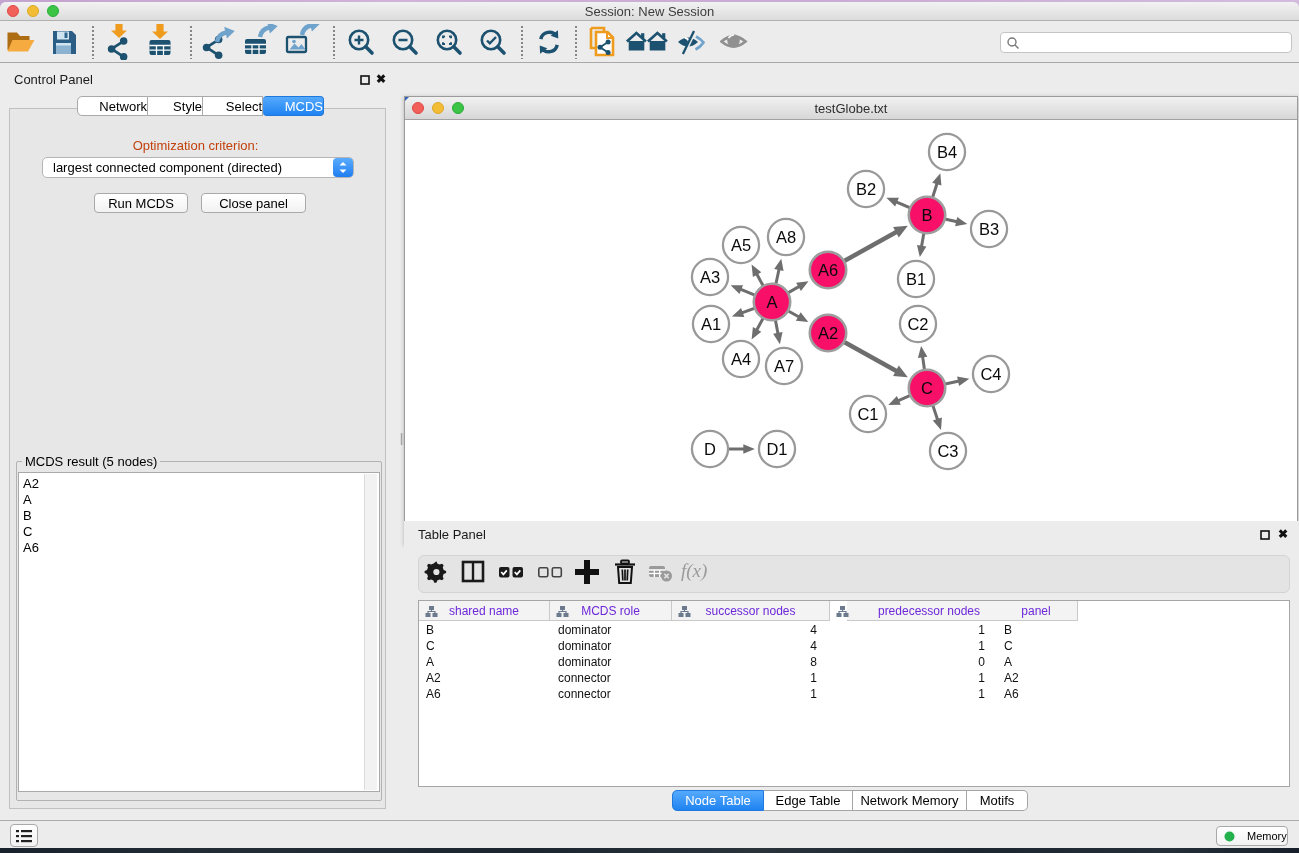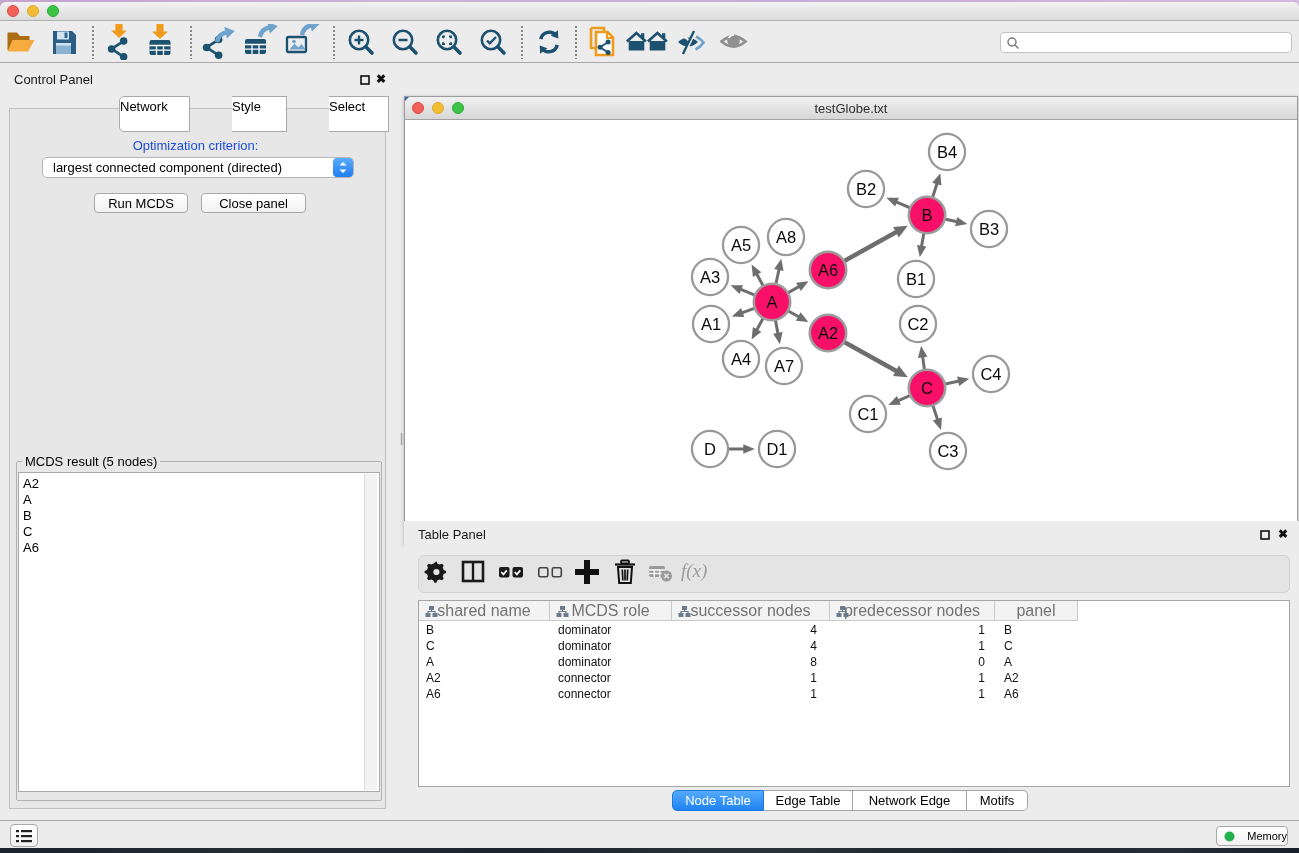--- a/index.html
+++ b/index.html
@@ -20,22 +20,22 @@
 .tbdiv { position:absolute; top:4px; height:33px; width:2px;
   background:repeating-linear-gradient(#868686 0 2px, rgba(0,0,0,0) 2px 4px); }
 #search { position:absolute; left:1000px; top:10px; width:292px; height:21px;
   background:#fff; border:1px solid #c4c4c4; border-radius:4px; }
 
 #cpanel { position:absolute; left:0; top:62px; width:391px; height:758px; background:#ececec; }
 #cpanel .hdr { position:absolute; left:14px; top:8px; font-size:13px; color:#1a1a1a; }
 #cp-inner { position:absolute; left:9px; top:44px; width:377px; height:701px;
   background:#e7e7e7; border:1px solid #c0c0c0; }
 .tabbar { position:absolute; top:32px; left:77px; height:20px; display:flex; }
-.tab { height:36px; line-height:19px; font-size:13px; color:#000; background:#fff;
-  border:1px solid #a9a9a9; border-left:none; text-align:left; box-sizing:border-box;margin-left:42px; }
+.tab { height:20px; line-height:19px; font-size:13px; color:#000; background:#fff;
+  border:1px solid #a9a9a9; border-left:none; text-align:right; box-sizing:border-box; }
 .tab.first { border-left:1px solid #a9a9a9; border-radius:5px 0 0 5px; }
 .tab.sel { background:linear-gradient(#55aafc,#1f83f2); color:#fff; border-color:#1f78dd;
   border-radius:4px; }
 
 .btn { position:absolute; background:linear-gradient(#ffffff,#f2f2f2); border:1px solid #a9a9a9;
   border-radius:4px; font-size:13px; text-align:center; color:#000; }
 
 #nwin { position:absolute; left:404px; top:62px; width:894px; height:449px;
   background:#fff; border:1px solid #9b9b9b; box-shadow:0 1px 4px rgba(0,0,0,0.25);margin-top:32px; }
 #nwin .tbar { position:absolute; left:0; top:0; width:100%; height:23px;
@@ -43,36 +43,37 @@
 #nwin .ttl { position:absolute; width:100%; text-align:center; top:4px; font-size:13px; color:#2e2e2e; }
 
 #tpanel { position:absolute; left:404px; top:519px; width:895px; height:301px; background:#ececec; }
 #tpanel .hdr { position:absolute; left:14px; top:6px; font-size:13px; color:#1a1a1a; }
 #tp-toolbar { position:absolute; left:14px; top:34px; width:872px; height:38px;
   background:#e4e4e4; border:1px solid #d3d3d3; border-radius:6px; }
 #tp-table { position:absolute; left:14px; top:79px; width:872px; height:187px;
   background:#fff; border:1px solid #a6a6a6; }
 .th { position:absolute; top:0; height:20px; background:#f3f3f3;
   border-right:1px solid #c9c9c9; border-bottom:1px solid #c9c9c9;
-  font-size:16px; color:#737373; text-align:center; line-height:20px; }
+  font-size:12px; color:#6d28d9; text-align:center; line-height:20px; }
 .td { position:absolute; font-size:12px; color:#111; height:16px; line-height:16px; }
 .seg { height:21px; line-height:20px; font-size:13px; background:#fff;
   border:1px solid #a5a5a5; border-left:none; text-align:center; color:#000; }
 .seg.first { border-left:1px solid #a5a5a5; border-radius:5px 0 0 5px; }
 .seg.last { border-radius:0 5px 5px 0; }
 .seg.sel { background:linear-gradient(#55aafc,#1f83f2); color:#fff; border-color:#1f78dd; }
 
 #status { position:absolute; left:0; top:818px; width:1299px; height:28px;
   background:#ececec; border-top:1px solid #ababab; }
 .panelbtn { position:absolute; font-weight:bold; color:#111; }
 </style></head><body>
 <div id="wall-top"></div>
 <div id="wall-bot"></div>
 <div id="win">
     <div id="titlebar">
+      <div class="t">Session: New Session</div>
       <div class="tl" style="left:7px;background:#f2605a;border:1px solid #dd4a44"></div>
       <div class="tl" style="left:27px;background:#f3bc35;border:1px solid #dda928"></div>
       <div class="tl" style="left:47px;background:#3bc446;border:1px solid #2cab38"></div>
     </div>
     <div id="toolbar">
       <svg width="36" height="34" viewBox="0 0 36 34" style="position:absolute;left:3px;top:3px">
         <path d="M4.5 25 V7.5 h9.5 l3 3.5 h9.5 V22 Z" fill="#ad6d12"></path>
         <path d="M4.5 26.5 L9.5 15 h22 l-6.5 11.5 Z" fill="#f6ab40"></path>
       </svg>
       <svg width="35" height="35" viewBox="0 0 35 35" style="position:absolute;left:47px;top:3px">
@@ -204,21 +205,21 @@
         <rect x="1" y="1" width="8" height="8" fill="none" stroke="#111" stroke-width="1.6"></rect>
       </svg>
       <div class="panelbtn" style="left:376px;top:8px;font-size:12px">✖</div>
       <div id="cp-inner"></div>
       <div class="tabbar">
         <div class="tab first" style="width:71px">Network</div>
         <div class="tab" style="width:55px">Style</div>
         <div class="tab" style="width:60px">Select</div>
         <div class="tab sel" style="width:61px">MCDS</div>
       </div>
-      <div style="position:absolute;left:0;top:74px;width:391px;text-align:center;font-size:13px;color:#1d4ed8">Optimization criterion:</div>
+      <div style="position:absolute;left:0;top:74px;width:391px;text-align:center;font-size:13px;color:#c2410c">Optimization criterion:</div>
       <div style="position:absolute;left:42px;top:93px;width:312px;height:21px;background:#fff;border:1px solid #b5b5b5;border-radius:5px">
         <div style="position:absolute;left:10px;top:2px;font-size:13px;color:#000">largest connected component (directed)</div>
         <div style="position:absolute;right:0;top:0;width:20px;height:19px;background:linear-gradient(#5aacfd,#1f7ef0);border-radius:4px;"><svg width="20" height="19" viewBox="0 0 20 19">
             <path d="M6.5 7.5 L10 4 L13.5 7.5 Z" fill="#fff"></path>
             <path d="M6.5 11.5 L10 15 L13.5 11.5 Z" fill="#fff"></path>
           </svg></div>
       </div>
       <div class="btn" style="left:94px;top:129px;width:94px;height:20px;line-height:19px">Run MCDS</div>
       <div class="btn" style="left:201px;top:129px;width:105px;height:20px;line-height:19px">Close panel</div>
       <div style="position:absolute;left:16px;top:397px;width:366px;height:340px;border:1px solid #b2b2b2;border-radius:2px"></div>
@@ -378,21 +379,21 @@
         <line x1="7.333333333333333" y1="10.96" x2="7.333333333333333" y2="18" stroke="#fff" stroke-width="1.3"></line>
         <line x1="12.666666666666666" y1="10.96" x2="12.666666666666666" y2="18" stroke="#fff" stroke-width="1.3"></line>
         <circle cx="19.5" cy="17" r="5.5" fill="#9a9a9a"></circle>
         <path d="M17.3 14.8 l4.4 4.4 M21.7 14.8 l-4.4 4.4" stroke="#e4e4e4" stroke-width="1.6"></path>
       </svg>
       <div style="position:absolute;left:277px;top:39px;width:40px;font-family:'Liberation Serif',serif;font-style:italic;font-size:19px;color:#9a9a9a">f(x)</div>
       <div id="tp-table">
         <div class="th" style="left:0px;width:131px">shared name</div>
         <div class="th" style="left:131px;width:122px">MCDS role</div>
         <div class="th" style="left:253px;width:158px">successor nodes</div>
-        <div class="th" style="left:411px;width:165px">predecessor nodes</div>
+        <div class="th" style="left:428px;width:165px">predecessor nodes</div>
         <div class="th" style="left:576px;width:83px">panel</div>
         <svg width="13" height="13" viewBox="0 0 13 13" style="position:absolute;left:6px;top:4px">
           <rect x="4" y="1" width="5" height="4" fill="#6b7b8d"></rect>
           <rect x="0.5" y="8" width="5" height="4" fill="#6b7b8d"></rect>
           <rect x="7.5" y="8" width="5" height="4" fill="#6b7b8d"></rect>
           <path d="M6.5 5 v1.5 M3 8 v-1.5 h7 V8" stroke="#6b7b8d" stroke-width="1.2" fill="none"></path>
         </svg>
         <svg width="13" height="13" viewBox="0 0 13 13" style="position:absolute;left:137px;top:4px">
           <rect x="4" y="1" width="5" height="4" fill="#6b7b8d"></rect>
           <rect x="0.5" y="8" width="5" height="4" fill="#6b7b8d"></rect>
@@ -433,31 +434,31 @@
         <div class="td" style="left:585px;top:69px">A2</div>
         <div class="td" style="left:7px;top:85px">A6</div>
         <div class="td" style="left:139px;top:85px">connector</div>
         <div class="td" style="left:253px;top:85px;width:145px;text-align:right">1</div>
         <div class="td" style="left:411px;top:85px;width:155px;text-align:right">1</div>
         <div class="td" style="left:585px;top:85px">A6</div>
       </div>
       <div style="position:absolute;left:268px;top:269px;display:flex">
         <div class="seg sel first" style="width:92px">Node Table</div>
         <div class="seg" style="width:89px">Edge Table</div>
-        <div class="seg" style="width:114px">Network Edge</div>
+        <div class="seg" style="width:114px">Network Memory</div>
         <div class="seg last" style="width:61px">Motifs</div>
       </div>
     </div>
     <div id="status">
       <div class="btn" style="left:10px;top:3px;width:28px;height:23px"><svg width="16" height="13" viewBox="0 0 16 13" style="margin-top:5px">
           <g fill="#222">
             <rect x="0" y="0" width="3" height="2.2"></rect>
             <rect x="5" y="0" width="11" height="2.2"></rect>
             <rect x="0" y="5" width="3" height="2.2"></rect>
             <rect x="5" y="5" width="11" height="2.2"></rect>
             <rect x="0" y="10" width="3" height="2.2"></rect>
             <rect x="5" y="10" width="11" height="2.2"></rect>
           </g>
         </svg></div>
-      <div class="btn" style="left:1216px;top:5px;width:72px;height:20px;line-height:19px;font-size:11px;text-align:right;padding-left:22px">Memory<svg width="11" height="11" viewBox="0 0 11 11" style="position:absolute;left:7px;top:4px">
+      <div class="btn" style="left:1216px;top:5px;width:72px;height:20px;line-height:19px;font-size:11px;text-align:left;padding-left:30px">Memory<svg width="11" height="11" viewBox="0 0 11 11" style="position:absolute;left:7px;top:4px">
           <circle cx="5.5" cy="5.5" r="5" fill="#22b14c"></circle>
         </svg></div>
     </div>
   </div>
 </body></html>

